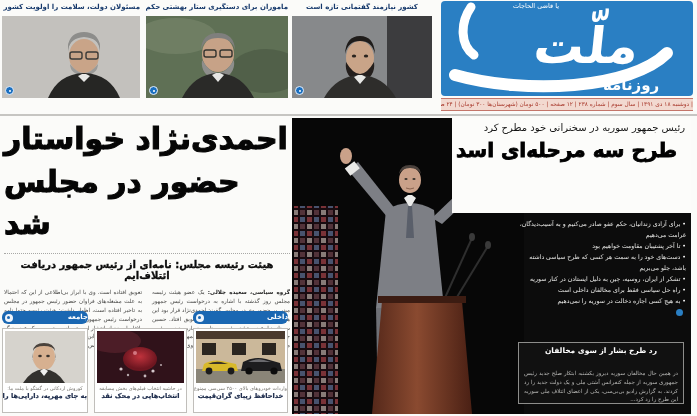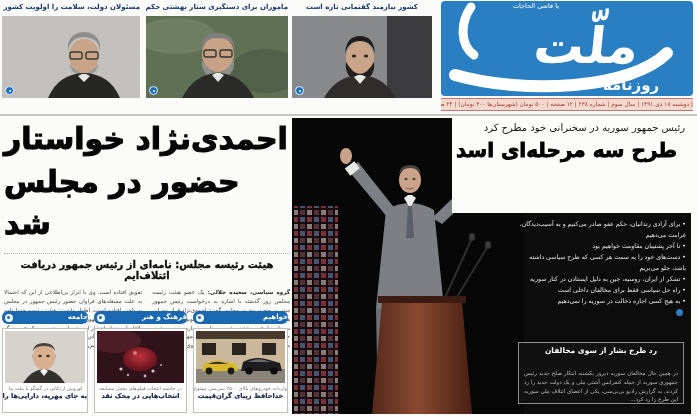--- a/index.html
+++ b/index.html
@@ -162,22 +162,21 @@
   <div class="lead">
     <div class="lead-h">احمدی‌نژاد خواستار</div>
     <div class="lead-h">حضور در مجلس شد</div>
     <div class="lead-sub">هیئت رئیسه مجلس: نامه‌ای از رئیس جمهور دریافت ائتلاف‌ایم</div>
     <div class="lead-body">
       <span class="byline">گروه سیاسی، سعیده جلالی:</span><span> یک عضو هیئت رئیسه مجلس روز گذشته با اشاره به درخواست رئیس جمهور مبنی بر حضور وی در مجلس گفت: احمدی‌نژاد قرار بود این هفته به مجلس بیاید که حضور وی به تعویق افتاد. حسین سبحانی‌نیا عضو هیئت رئیسه مجلس درباره حضور رئیس جمهور در مجلس گفت: قرار بود رئیس جمهور این هفته در مجلس حاضر شود که به دلایلی حضور وی در مجلس به تعویق افتاده است. وی با ابراز بی‌اطلاعی از این که احتمالا به علت مشغله‌های فراوان حضور رئیس جمهور در مجلس به تاخیر افتاده است، اظهار داشت: هیئت رئیسه حتما نامه درخواست رئیس جمهور را در جلسه‌ای بررسی خواهد کرد. بلافاصله بعد از انتشار این خبر از سوی مهر، یک عضو دیگر هیئت رئیسه مجلس این خبر را تکذیب کرده و گفته که هنوز نامه‌ای از سوی رئیس جمهور در یافت نکرده است. هم اکنون در بین نمایندگان مشخص نیست که کدام یک صحت دارد و کدام یک صحت ندارد. برخی می‌گویند که احمدی‌نژاد نامه‌ای به هیئت رئیسه داده است و برخی این موضوع را تکذیب می‌کنند و رای هیئت رئیسه هنوز اعلام نشده است. </span>
     </div>
   </div>
 
   <div class="sec-bar bar-1"><span class="dot"></span><span>جامعه</span></div>
-  <div class="sec-bar bar-2"><span class="dot"></span><span>فرهنگ و هنر</span></div>
-  <div class="sec-bar bar-3"><span class="dot"></span><span>خواهیم</span></div>
+  <div class="sec-bar bar-3"><span class="dot"></span><span>داخلی</span></div>
 
   <div class="sec-box box-1">
     <div class="thumb">
       <svg viewBox="0 0 82 52" width="82" height="52">
         <rect width="82" height="52" fill="#d6d3cd"></rect>
         <ellipse cx="41" cy="26" rx="11" ry="13" fill="#d7b090"></ellipse>
         <path d="M30 20 Q 31 12 41 12 Q 51 12 52 20 Q 50 15 41 15 Q 32 15 30 20 Z" fill="#4a423c"></path>
         <path d="M29 22 Q 29 28 31 32 L 29 26 Z" fill="#4a423c"></path>
         <path d="M53 22 Q 53 28 51 32 L 53 26 Z" fill="#4a423c"></path>
         <ellipse cx="37" cy="25" rx="1.8" ry="1.3" fill="#3a332d"></ellipse>

